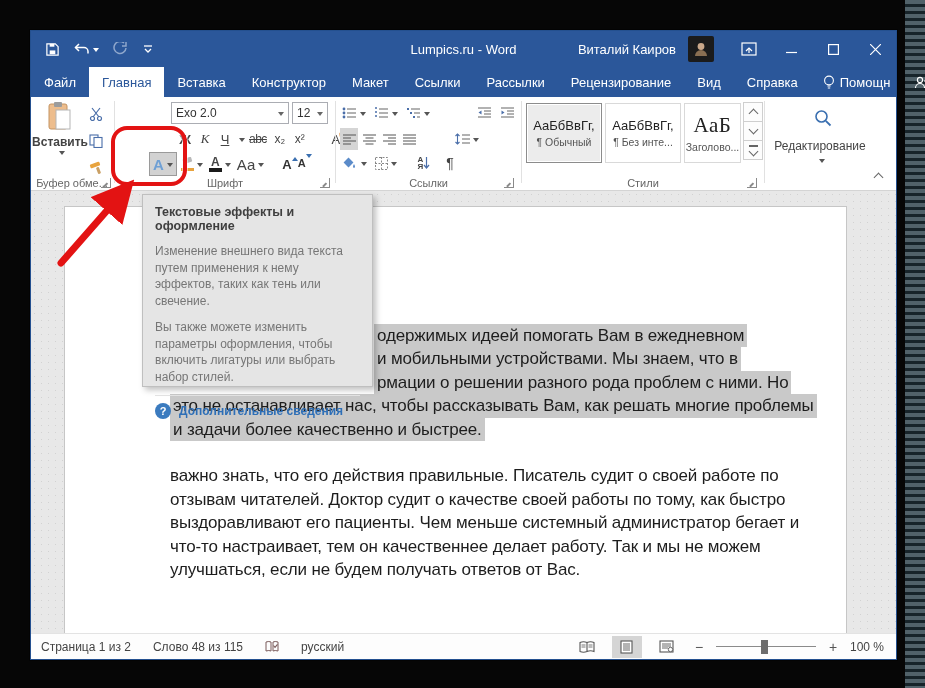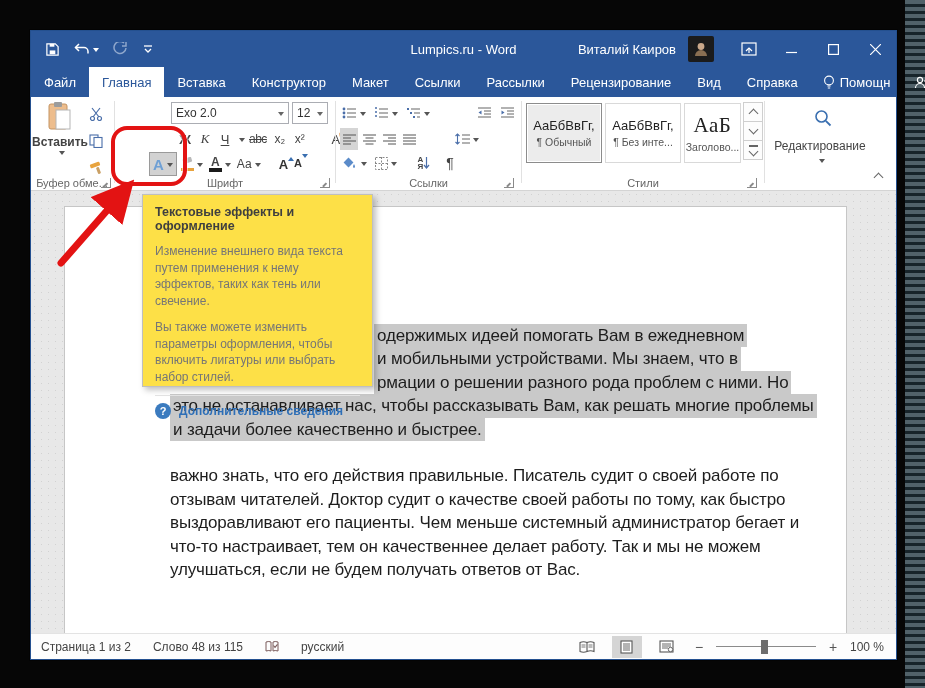--- a/index.html
+++ b/index.html
@@ -121,21 +121,21 @@
   .st-right { margin-left:auto; display:flex; align-items:center; gap:10px; padding-right:12px; }
   .viewbtn { width:30px; height:22px; display:flex; align-items:center; justify-content:center; }
   .viewbtn.active { background:#d5d5d5; }
   .zoomtrack { position:relative; width:100px; height:20px; display:flex; align-items:center; }
   .zoomtrack .line { width:100%; height:1px; background:#8a8a8a; }
   .zoomtrack .mid { position:absolute; left:50%; top:5px; width:1px; height:10px; background:#8a8a8a; }
   .zoomthumb { position:absolute; left:45%; top:3px; width:7px; height:14px; background:#6d6d6d; }
   .zoomminus,.zoomplus { font-size:14px; color:#555; width:14px; text-align:center; }
   
   .tooltip {
-    position:absolute; left:111px; top:163px; width:231px; height:193px; background:#fde047;
+    position:absolute; left:111px; top:163px; width:231px; height:193px; background:#e5e5e5;
     border:1px solid #bfbfbf; box-shadow:3px 3px 6px rgba(0,0,0,.25); z-index:40;
     padding:10px 12px 8px 12px;
   }
   .tooltip h3 { font-size:12.5px; color:#3f3f3f; font-weight:bold; margin-bottom:10px; }
   .tooltip p { font-size:12px; color:#767676; line-height:1.38; margin-bottom:10px; }
   .tt-div { border-top:1px solid #e2e2e2; margin:2px 0 7px 0; }
   .tt-link { display:flex; align-items:center; gap:8px; font-size:12px; font-weight:bold; color:#2e6fb7; }
   .tt-q { width:16px; height:16px; border-radius:50%; background:#3b7bbf; color:#fff; font-size:11px; font-weight:bold; display:flex; align-items:center; justify-content:center; }
   
   .red-circle {
@@ -325,21 +325,21 @@
           <span class="cv" style="color:#555;"></span>
         </span>
         <span class="sbtn">
           <span style="display:flex;flex-direction:column;align-items:center;line-height:11px;">
             <span style="font-size:12px;font-weight:bold;">А</span>
             <span class="colorbar" style="background:#1a1a1a;"></span>
           </span>
           <span class="cv" style="color:#555;"></span>
         </span>
         <span class="sbtn">
-          <span style="font-size:12px;">Аа</span>
+          <span style="font-size:15px;">Аа</span>
           <span class="cv" style="color:#555;"></span>
         </span>
         <span class="grow-shrink">
           <span class="ga"><span>А</span><span class="tip up"></span></span>
           <span class="ga" style="font-size:11px;"><span>А</span><span class="tip dn"></span></span>
         </span>
       </div>
       <div class="glabel">Шрифт</div>
       <div class="launcher" style="right:4px;"></div>
     </div>

